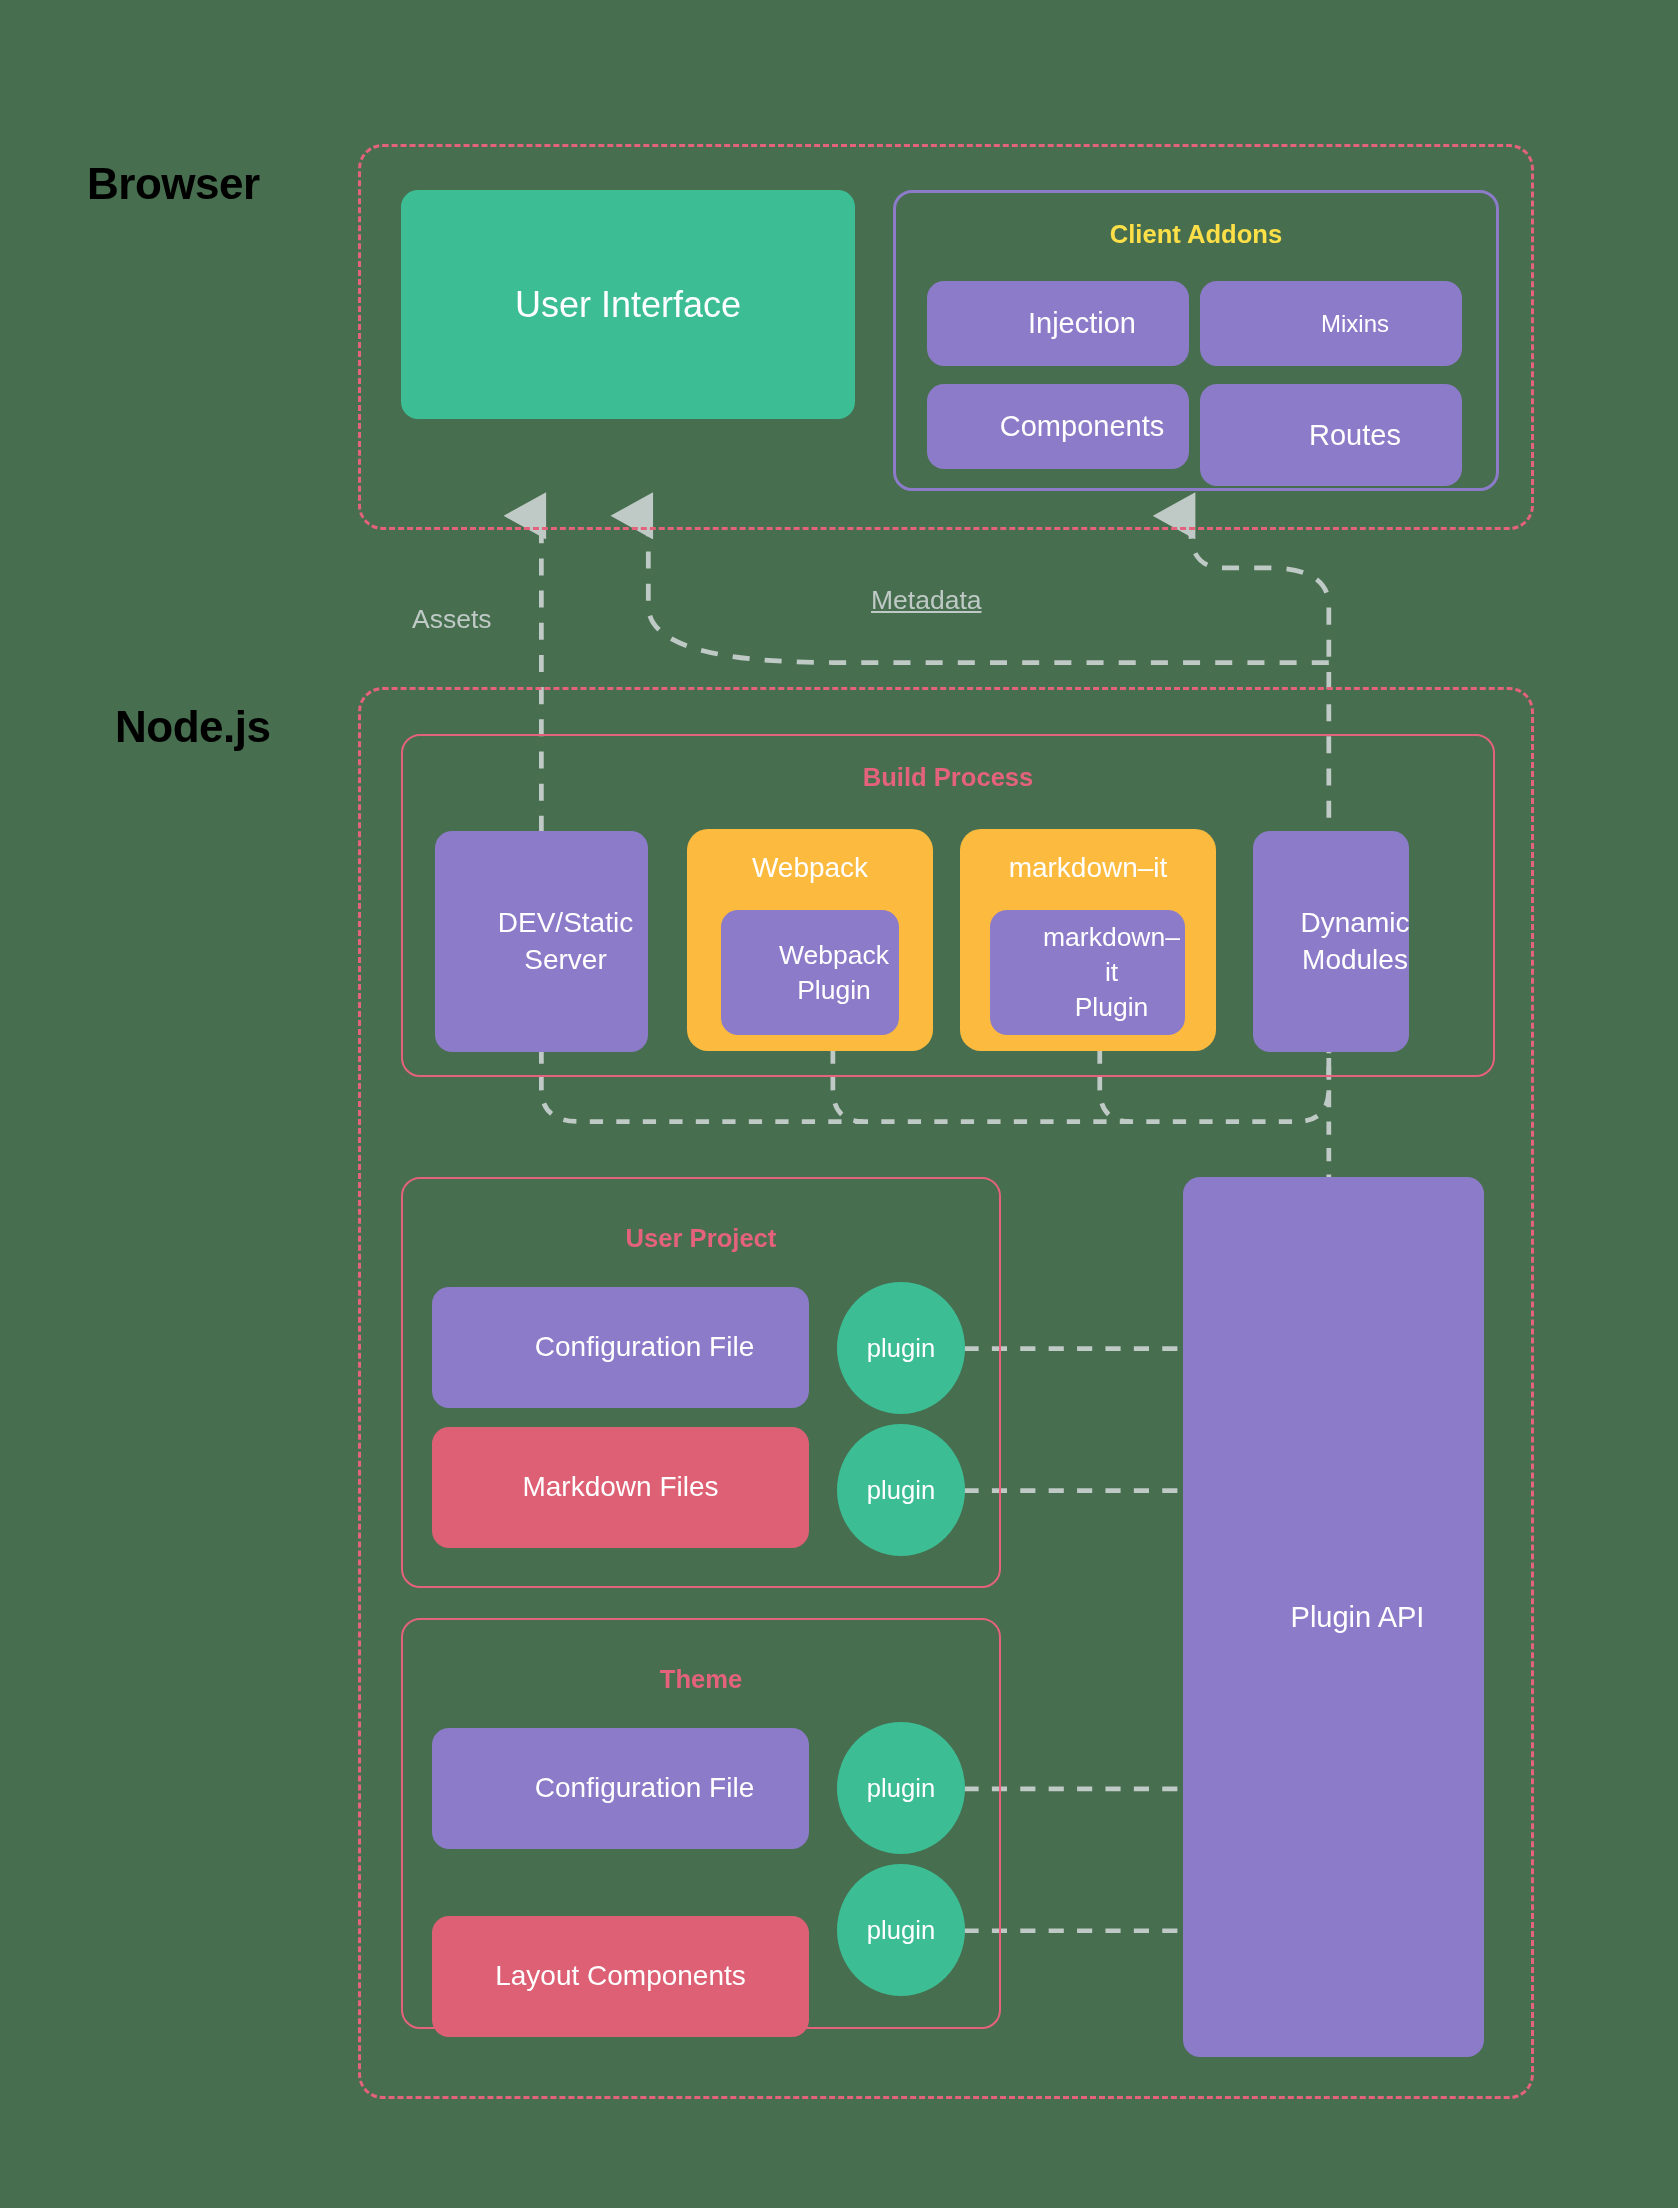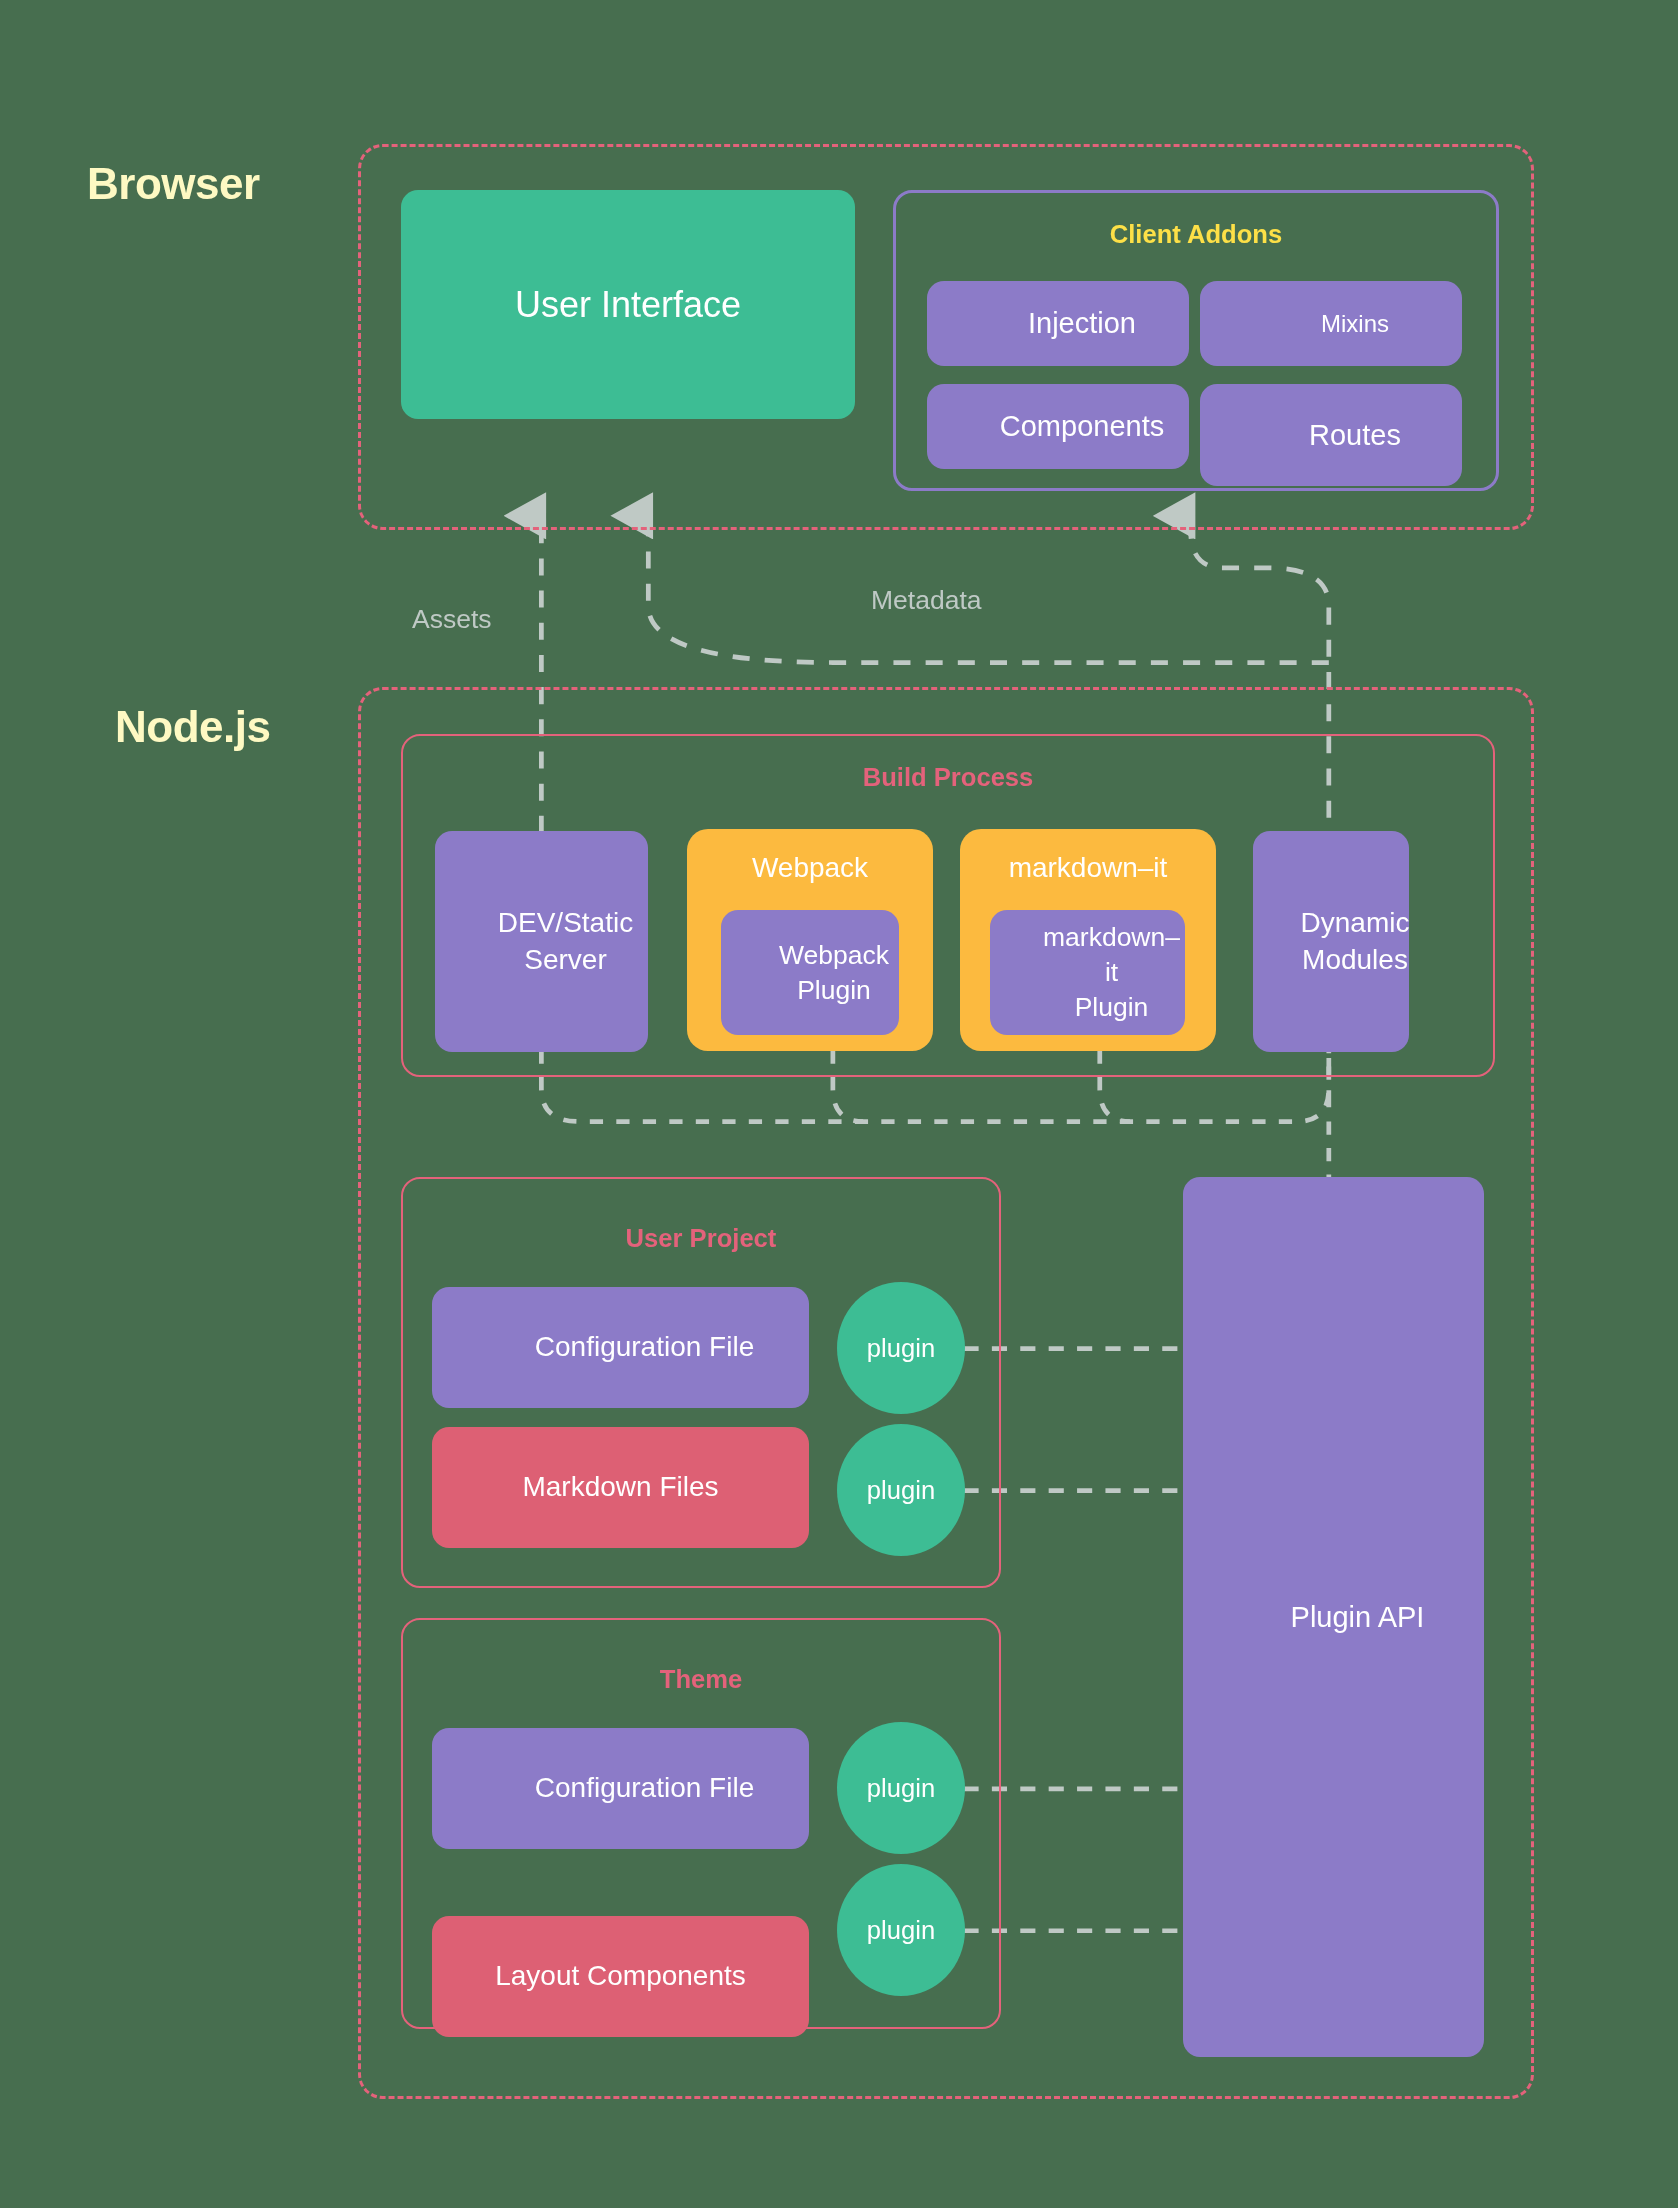--- a/index.html
+++ b/index.html
@@ -19,21 +19,21 @@
     position: absolute;
     left: 0; top: 0;
     width: 1679px;
     height: 2209px;
     pointer-events: none;
   }
 
   
   .zone-label {
     position: absolute;
-    color: #fef9c3;
+    color: #000000;
     font-weight: bold;
     font-size: 44px;
     letter-spacing: -0.5px;
     white-space: nowrap;
   }
 
   
   .node {
     position: absolute;
     display: flex;
@@ -142,21 +142,21 @@
   <div class="frame solid-purple" style="left:893px; top:190px; width:606px; height:301px;">
     <div class="frame-title purple" style="top:26.5px;">Client Addons</div>
   </div>
 
   <div class="node purple" style="left:927px; top:281px; width:262px; height:85px; font-size:29px;">Injection</div>
   <div class="node purple" style="left:1200px; top:281px; width:262px; height:85px; font-size:24px;">Mixins</div>
   <div class="node purple" style="left:927px; top:384px; width:262px; height:85px; font-size:29px;">Components</div>
   <div class="node purple" style="left:1200px; top:384px; width:262px; height:102px; font-size:29px;">Routes</div>
 
   <div class="wire-label" style="left:412px; top:604px;">Assets</div>
-  <div class="wire-label" style="left:871px; top:585px;">Metadata</div>
+  <div class="wire-label" style="left:871px; top:585px;text-decoration:underline;">Metadata</div>
 
   <div class="zone-label" style="left:115px; top:702px;">Node.js</div>
 
   <div class="frame dashed-red" style="left:358px; top:687px; width:1176px; height:1412px;"></div>
 
   <div class="frame solid-red" style="left:401px; top:734px; width:1094px; height:343px;">
     <div class="frame-title red" style="top:26.5px;">Build Process</div>
   </div>
 
   <div class="node purple" style="left:435px; top:831px; width:213px; height:221px; font-size:28px; white-space:pre-line;">DEV/Static

